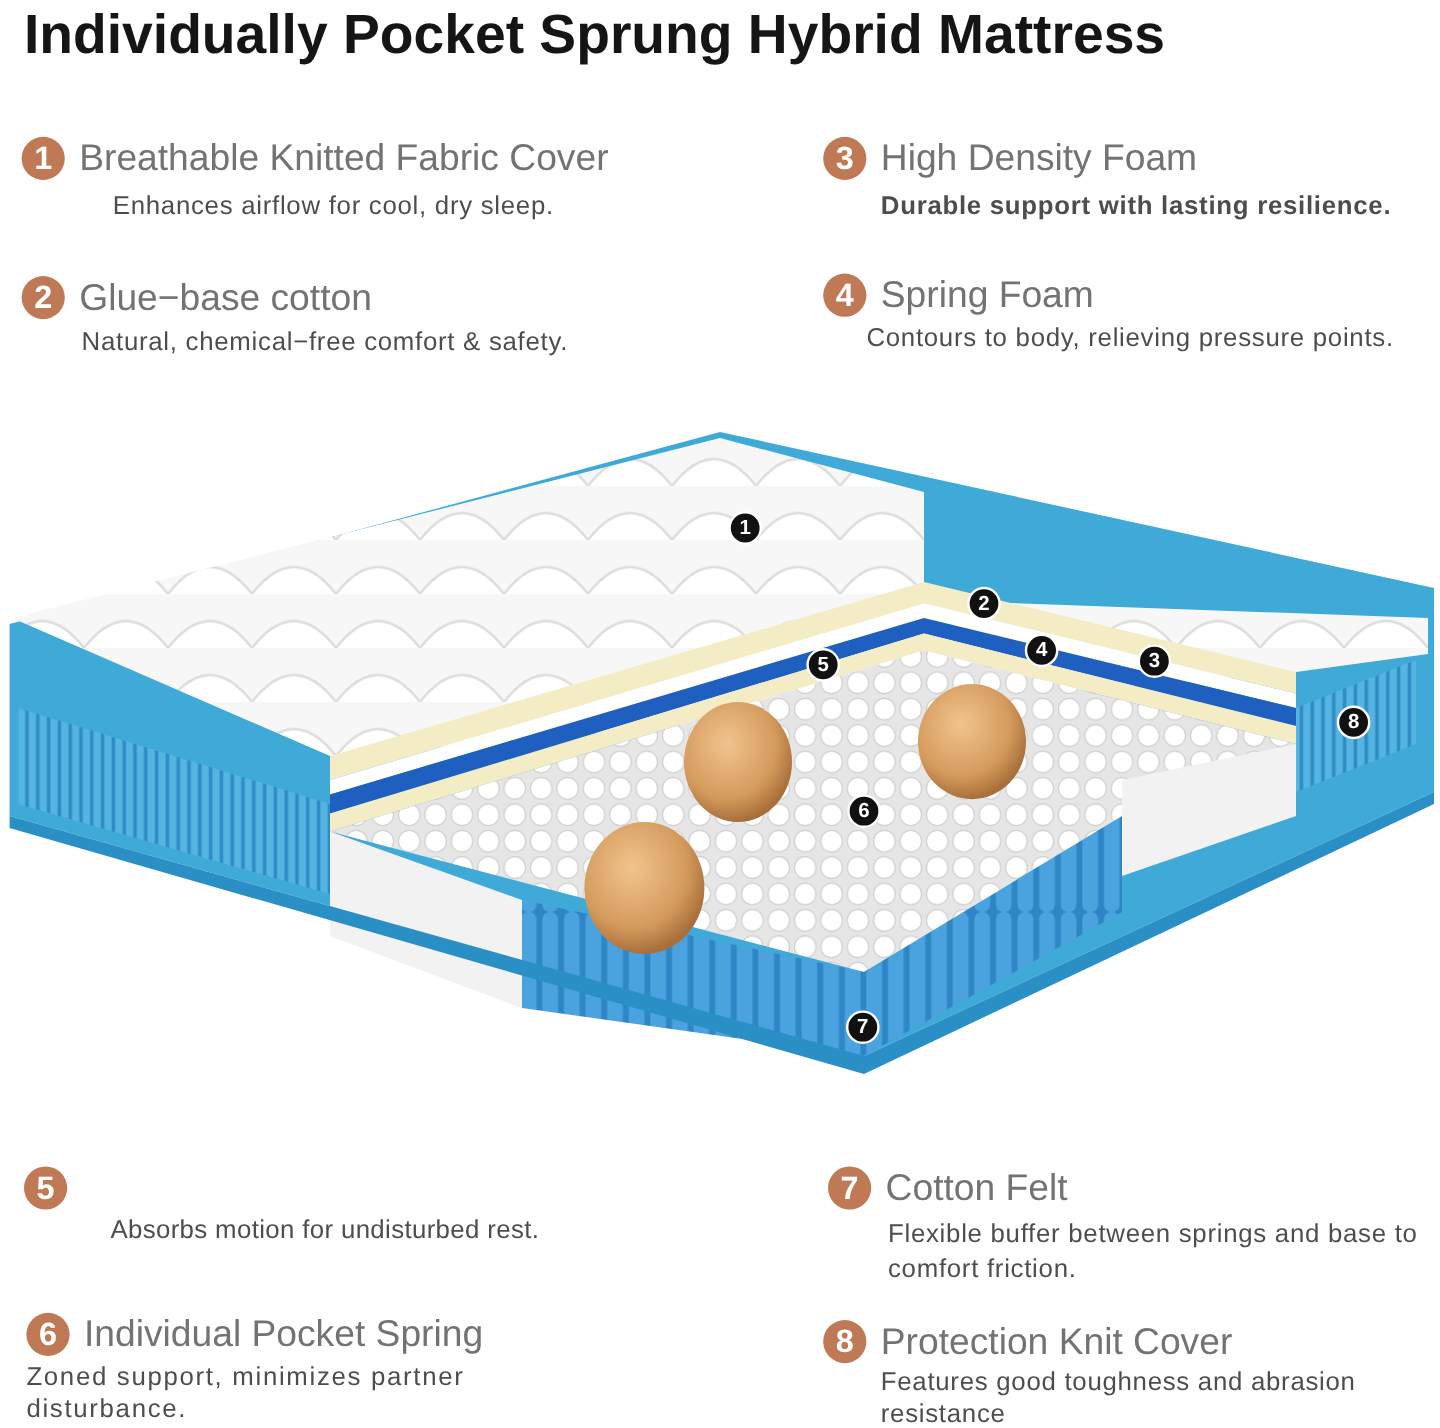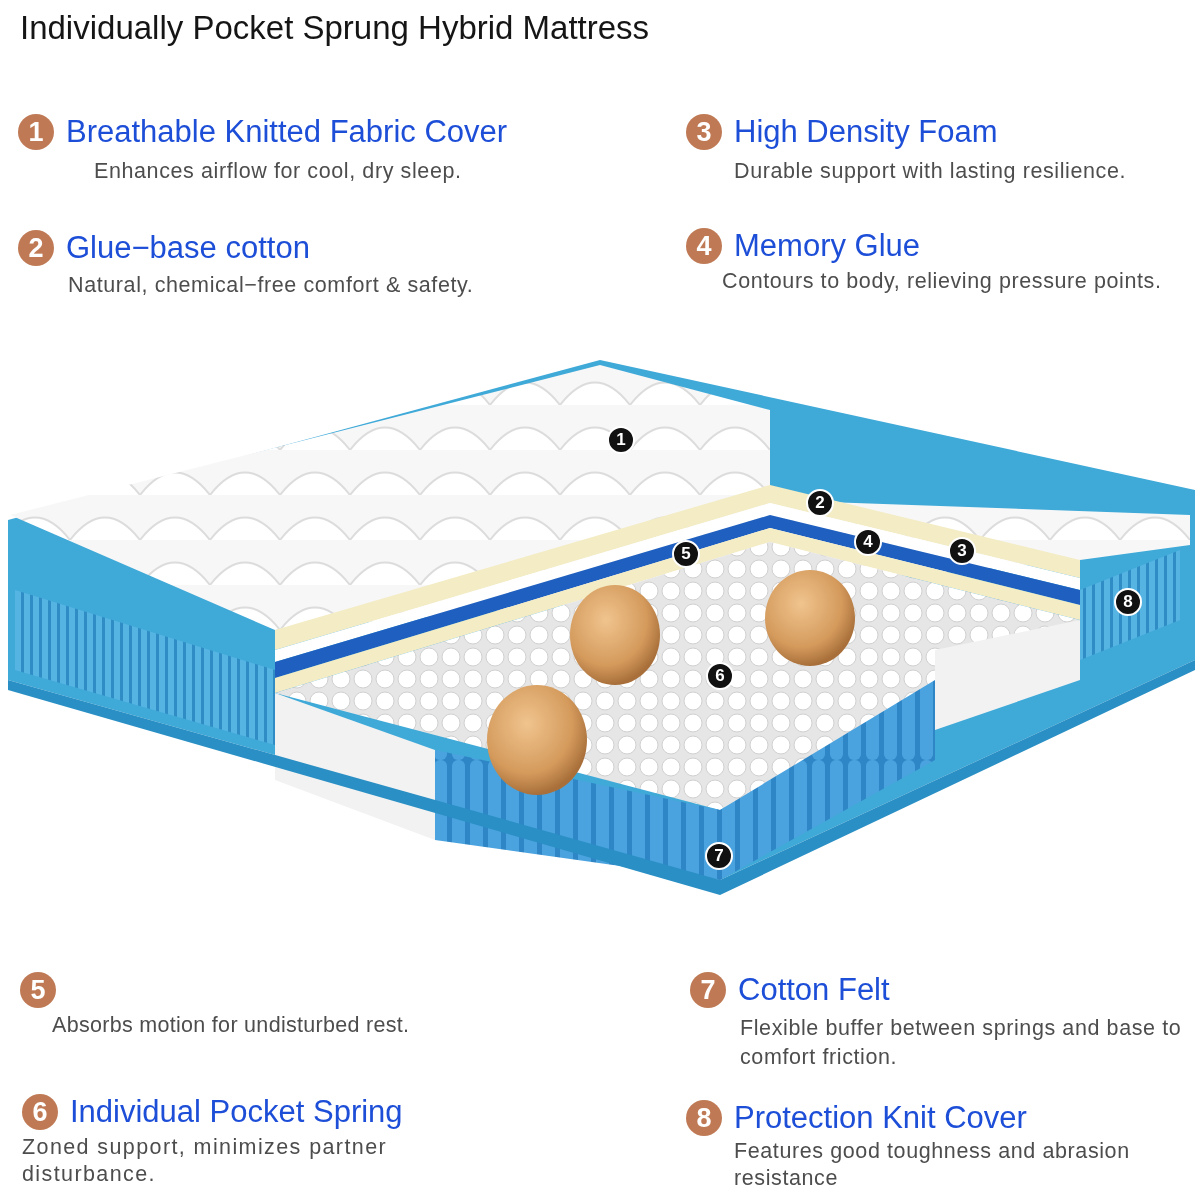--- a/index.html
+++ b/index.html
@@ -1,21 +1,21 @@
 <!DOCTYPE html>
 <html><head>
 <meta charset="utf-8">
 <style>
   html, body { margin: 0; padding: 0; background: #ffffff; }
   body { width: 1200px; height: 1190px; position: relative; overflow: hidden; font-family: "Liberation Sans", sans-serif; color: #1a1a1a; }
-  .title { position: absolute; left: 20px; top: 0px; font-size: 33px; font-weight: normal; letter-spacing: 0px; line-height: 56px; color: #151515; white-space: nowrap; }
+  .title { position: absolute; left: 20px; top: 0px; font-size: 46px; font-weight: bold; letter-spacing: 0px; line-height: 56px; color: #151515; white-space: nowrap; }
   .feature { position: absolute; }
   .feature .head { display: flex; align-items: center; }
   .badge { width: 36px; height: 36px; border-radius: 50%; background: #bf7a55; color: #fff; font-weight: bold; font-size: 27px; display: flex; align-items: center; justify-content: center; margin-right: 12px; flex: 0 0 auto; }
-  .ftitle { font-size: 31px; color: #1d4ed8; white-space: nowrap; }
+  .ftitle { font-size: 31px; color: #737373; white-space: nowrap; }
   .fdesc { font-size: 21.5px; color: #4d4d4d; margin-top: 8px; line-height: 27px; letter-spacing: 0.6px; }
   .diagram { position: absolute; left: 0; top: 360px; width: 1200px; height: 560px; }
   .marker { position: absolute; width: 24px; height: 24px; border-radius: 50%; background: #111; color: #fff; font-size: 17px; font-weight: bold; display: flex; align-items: center; justify-content: center; border: 2px solid #fff; box-sizing: content-box; }
 </style>
 </head>
 <body>
 
 <div class="title">Individually Pocket Sprung Hybrid Mattress</div>
 
 <div class="feature" style="left:18px;top:114px;width:600px;">
@@ -32,27 +32,27 @@
     <div class="ftitle">Glue−base cotton</div>
   </div>
   <div class="fdesc" style="margin-left:50px;margin-top:6px;">Natural, chemical−free comfort &amp; safety.</div>
 </div>
 
 <div class="feature" style="left:686px;top:114px;width:510px;">
   <div class="head">
     <div class="badge">3</div>
     <div class="ftitle">High Density Foam</div>
   </div>
-  <div class="fdesc" style="margin-left:48px;">Durable support with lasting resilience.</div>
+  <div class="fdesc" style="margin-left:48px;font-weight:bold;">Durable support with lasting resilience.</div>
 </div>
 
 <div class="feature" style="left:686px;top:228px;width:500px;">
   <div class="head">
     <div class="badge">4</div>
-    <div class="ftitle">Memory Glue</div>
+    <div class="ftitle">Spring Foam</div>
   </div>
   <div class="fdesc" style="margin-left:36px;margin-top:4px;">Contours to body, relieving pressure points.</div>
 </div>
 
 <div class="diagram">
   <svg width="1200" height="560" viewBox="0 0 1200 560" xmlns="http://www.w3.org/2000/svg">
     <defs>
       <radialGradient id="ball" cx="40%" cy="35%" r="65%">
         <stop offset="0%" stop-color="#f0c48e"></stop>
         <stop offset="70%" stop-color="#d49a5c"></stop>
@@ -109,21 +109,21 @@
   <div class="marker" style="left:672px;top:180px;">5</div>
   <div class="marker" style="left:706px;top:302px;">6</div>
   <div class="marker" style="left:705px;top:482px;">7</div>
   <div class="marker" style="left:1114px;top:228px;">8</div>
 </div>
 
 <div class="feature" style="left:20px;top:972px;width:560px;">
   <div class="head">
     <div class="badge" style="margin-right:9px;">5</div>
   </div>
-  <div class="fdesc" style="margin-left:32px;margin-top:4px;letter-spacing:0.3px;">Absorbs motion for undisturbed rest.</div>
+  <div class="fdesc" style="margin-left:72px;margin-top:4px;letter-spacing:0.3px;">Absorbs motion for undisturbed rest.</div>
 </div>
 
 <div class="feature" style="left:22px;top:1094px;width:500px;">
   <div class="head">
     <div class="badge">6</div>
     <div class="ftitle">Individual Pocket Spring</div>
   </div>
   <div class="fdesc" style="margin-top:4px;letter-spacing:1.4px;">Zoned support, minimizes partner disturbance.</div>
 </div>
 

